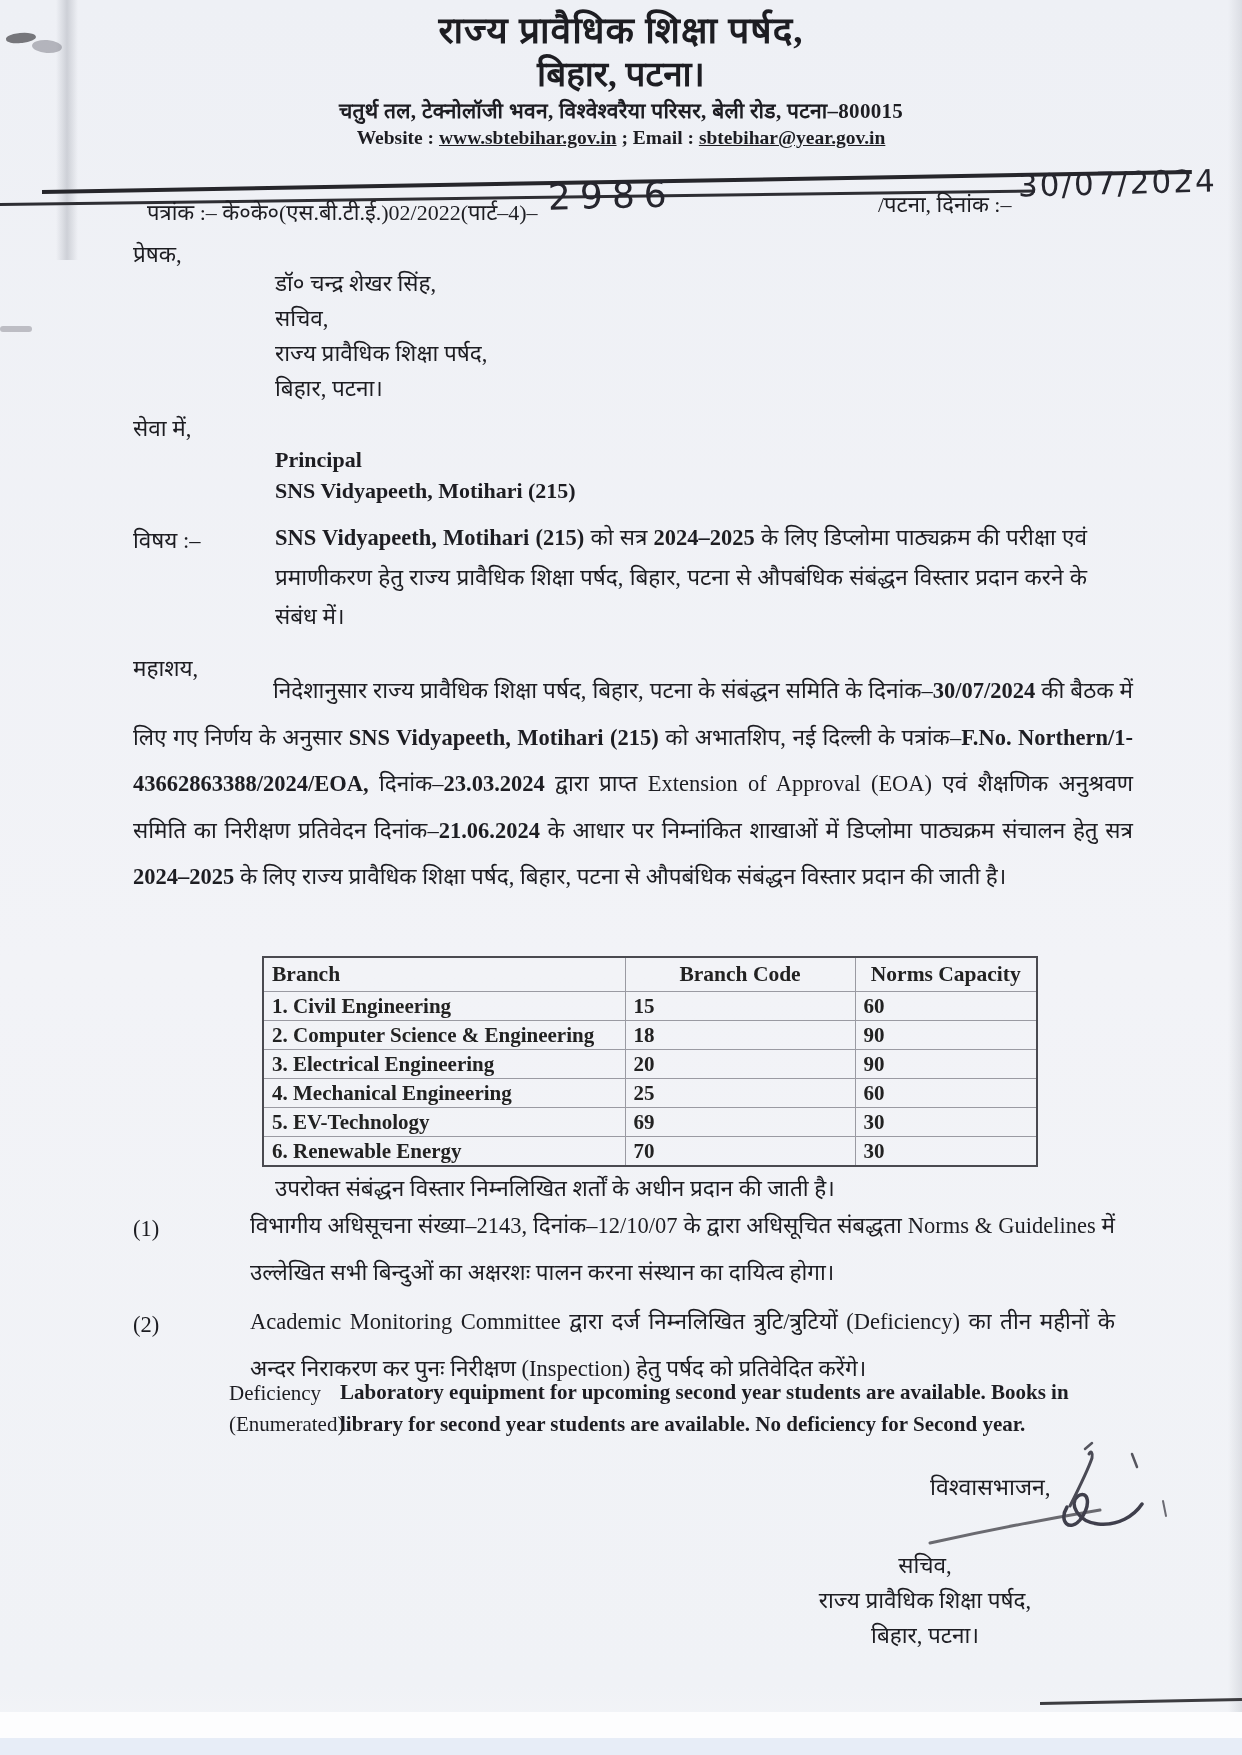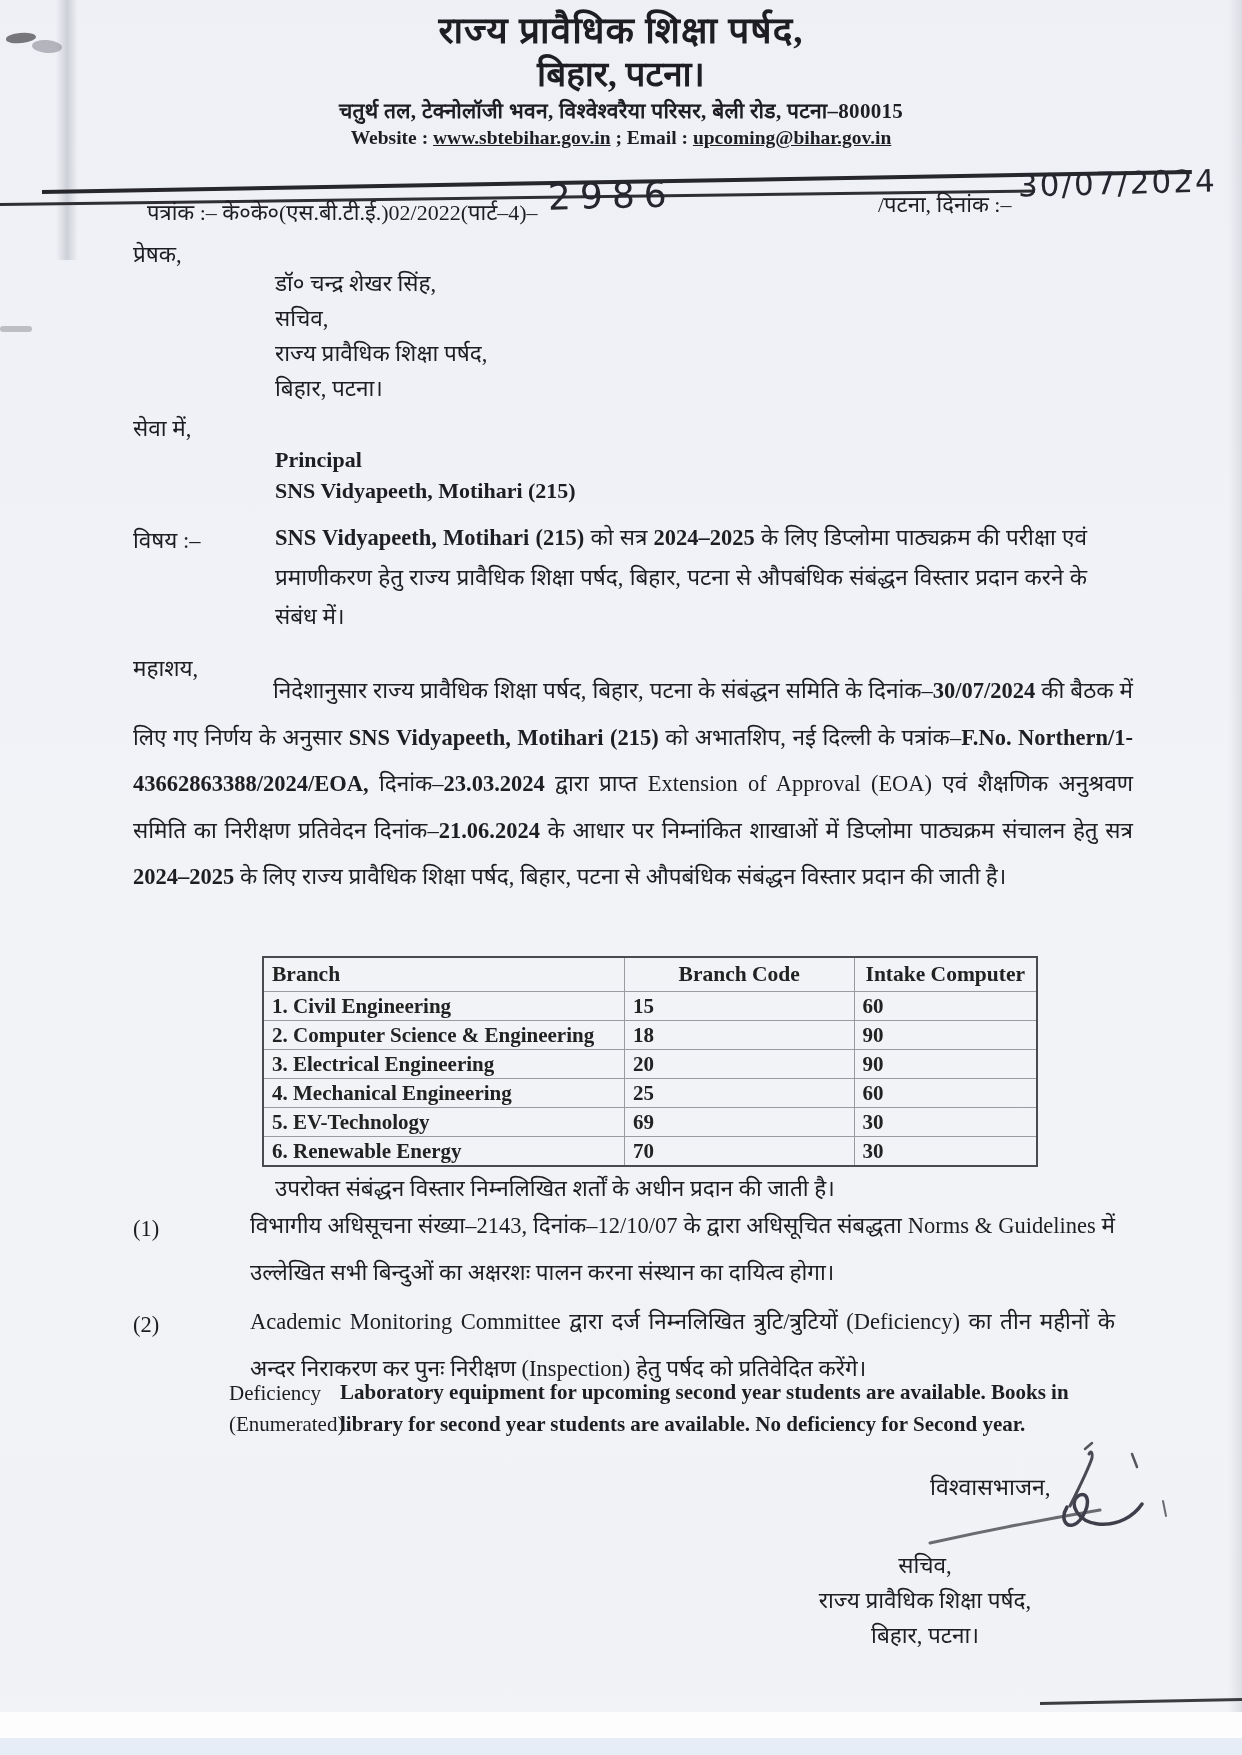--- a/index.html
+++ b/index.html
@@ -78,21 +78,21 @@
   <div class="abs smudge1"></div>
   <div class="abs smudge2"></div>
   <div class="abs fold-shadow"></div>
   <div class="abs edge-dash"></div>
   <div class="abs right-shade"></div>
 
   <div class="abs lh">
     <div class="lh-t1">राज्य प्रावैधिक शिक्षा पर्षद,</div>
     <div class="lh-t2">बिहार, पटना।</div>
     <div class="lh-addr">चतुर्थ तल, टेक्नोलॉजी भवन, विश्वेश्वरैया परिसर, बेली रोड, पटना–800015</div>
-    <div class="lh-web"><span>Website : </span><span class="u">www.sbtebihar.gov.in</span><span> ; </span><span>Email : </span><span class="u">upcoming@bihar.gov.in</span></div>
+    <div class="lh-web"><span>Website : </span><span class="u">www.sbtebihar.gov.in</span><span> ; </span><span>Email : </span><span class="u">sbtebihar@year.gov.in</span></div>
   </div>
 
   <div class="abs div-a"></div>
   <div class="abs div-b"></div>
 
   <div class="abs memo-label">पत्रांक :– के०के०(एस.बी.टी.ई.)02/2022(पार्ट–4)–</div>
   <div class="abs hand memo-num">2986</div>
   <div class="abs pd-label">/पटना, दिनांक :–</div>
   <div class="abs hand date-hand">30/07/2024</div>
 
@@ -114,21 +114,21 @@
   <div class="abs sub-text"><span class="b">SNS Vidyapeeth, Motihari (215)</span><span> को सत्र </span><span class="b">2024–2025</span><span> के लिए डिप्लोमा पाठ्यक्रम की परीक्षा एवं प्रमाणीकरण हेतु राज्य प्रावैधिक शिक्षा पर्षद, बिहार, पटना से औपबंधिक संबंद्धन विस्तार प्रदान करने के संबंध में।</span></div>
 
   <div class="abs salutation">महाशय,</div>
   <div class="abs body-par"><span>निदेशानुसार राज्य प्रावैधिक शिक्षा पर्षद, बिहार, पटना के संबंद्धन समिति के दिनांक–</span><span class="b">30/07/2024</span><span> की बैठक में लिए गए निर्णय के अनुसार </span><span class="b">SNS Vidyapeeth, Motihari (215)</span><span> को अभातशिप, नई दिल्ली के पत्रांक–</span><span class="b">F.No. Northern/1-43662863388/2024/EOA,</span><span> दिनांक–</span><span class="b">23.03.2024</span><span> द्वारा प्राप्त Extension of Approval (EOA) एवं शैक्षणिक अनुश्रवण समिति का निरीक्षण प्रतिवेदन दिनांक–</span><span class="b">21.06.2024</span><span> के आधार पर निम्नांकित शाखाओं में डिप्लोमा पाठ्यक्रम संचालन हेतु सत्र </span><span class="b">2024–2025</span><span> के लिए राज्य प्रावैधिक शिक्षा पर्षद, बिहार, पटना से औपबंधिक संबंद्धन विस्तार प्रदान की जाती है।</span></div>
 
   <table class="branches">
     <thead>
       <tr>
         <th class="h-branch">Branch</th>
         <th class="h-code">Branch Code</th>
-        <th class="h-intake">Intake Computer</th>
+        <th class="h-intake">Norms Capacity</th>
       </tr>
     </thead>
     <tbody>
         <tr>
           <td class="c-branch">1. Civil Engineering</td>
           <td class="c-code">15</td>
           <td class="c-intake">60</td>
         </tr>
         <tr>
           <td class="c-branch">2. Computer Science &amp; Engineering</td>

